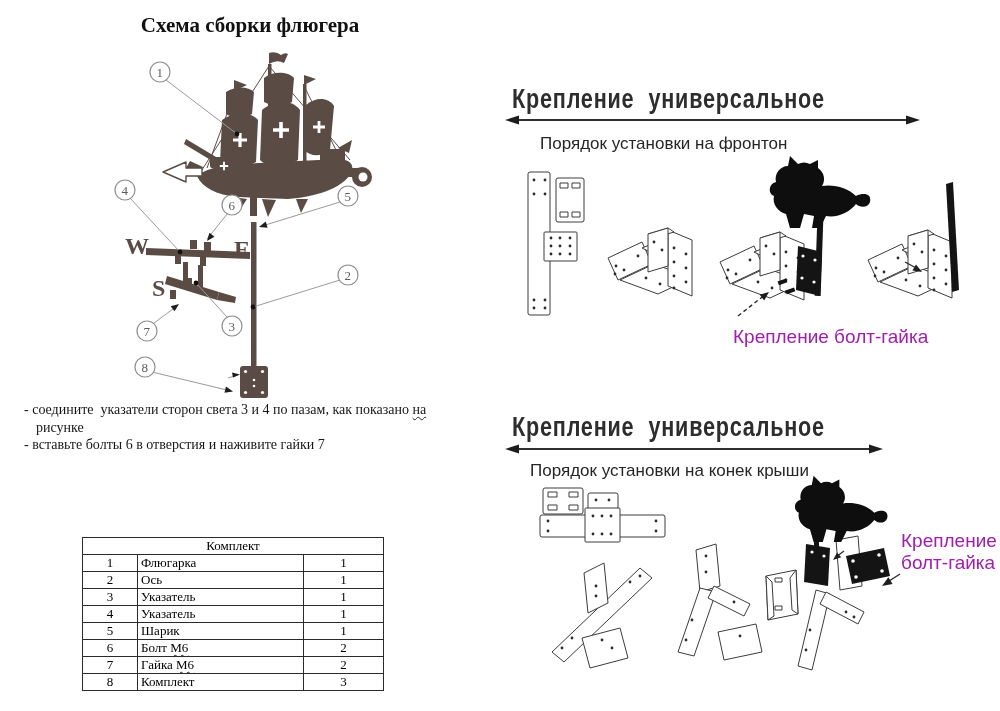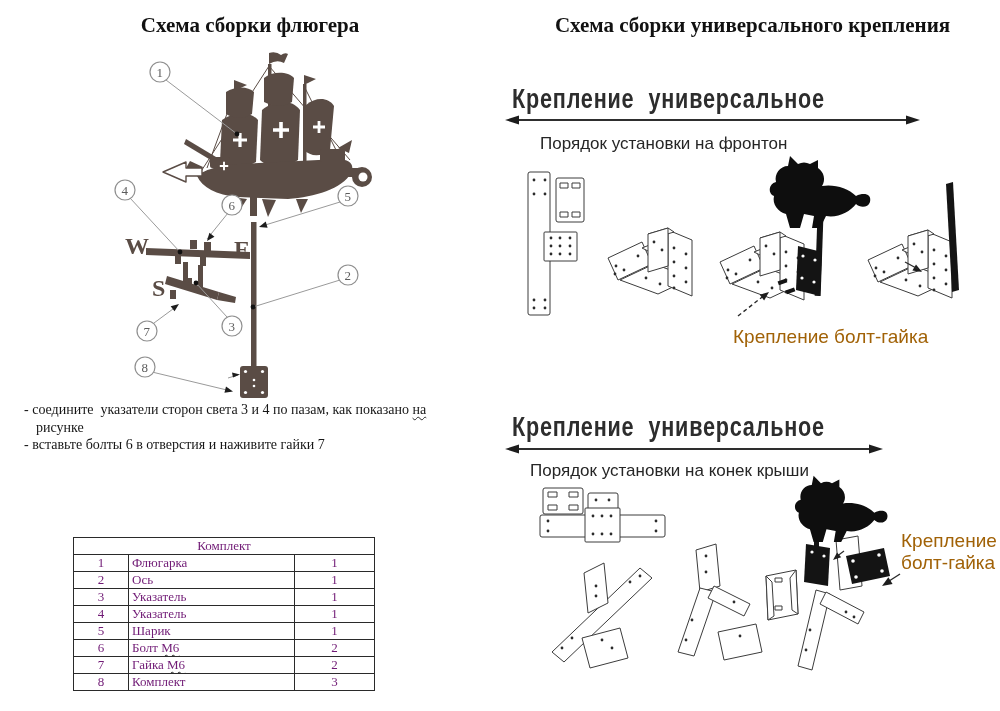--- a/index.html
+++ b/index.html
@@ -3,27 +3,27 @@
 <meta charset="utf-8">
 <style>
   html,body{margin:0;padding:0;background:#ffffff;}
   #page{position:relative;width:1000px;height:711px;background:#ffffff;overflow:hidden;
         font-family:"Liberation Serif",serif;color:#1b1b1b;}
   .doc-title{position:absolute;font:bold 21px "Liberation Serif",serif;color:#111;text-align:center;white-space:nowrap;}
   .stamp-header{position:absolute;font:bold 27px "Liberation Sans",sans-serif;color:#2d2d2d;
                 letter-spacing:1px;word-spacing:9px;white-space:nowrap;
                 transform:scaleX(.80);transform-origin:left center;}
   .subtitle{position:absolute;font:17px "Liberation Sans",sans-serif;color:#262626;white-space:nowrap;}
-  .bolt-label{position:absolute;font:19px "Liberation Sans",sans-serif;color:#a16207;line-height:1.18;}
+  .bolt-label{position:absolute;font:19px "Liberation Sans",sans-serif;color:#a21caf;line-height:1.18;}
   .instructions{position:absolute;left:24px;top:401px;width:434px;
                 font:14px/1.25 "Liberation Serif",serif;color:#161616;}
   .instr-line{padding-left:12px;text-indent:-12px;}
   .wavy{text-decoration:underline wavy 1px #2a2a2a;text-underline-offset:2px;}
-  table.kit{position:absolute;left:73px;top:537px;border-collapse:collapse;table-layout:fixed;
-            width:301px;font:13px "Liberation Serif",serif;color:#701a75;background:#fff;}
+  table.kit{position:absolute;left:82px;top:537px;border-collapse:collapse;table-layout:fixed;
+            width:301px;font:13px "Liberation Serif",serif;color:#000000;background:#fff;}
   table.kit td{border:1px solid #2a2a2a;height:16px;line-height:16px;padding:0 3px;overflow:hidden;white-space:nowrap;}
   td.cap{text-align:center;height:17px;}
   td.hd{text-align:center;height:17px;}
   td.c{text-align:center;}
   td.n{text-align:left;padding-left:8px;}
   svg{position:absolute;overflow:visible;}
   .lineart{fill:#ffffff;stroke:#3c3c3c;stroke-width:1;stroke-linejoin:round;}
   .blackpart{fill:#141414;stroke:none;}
   .hole{fill:#2b2b2b;stroke:none;}
   .whole{fill:#ffffff;stroke:none;}
@@ -230,21 +230,20 @@
           <td class="c">2</td>
         </tr>
         <tr>
           <td class="c">8</td>
           <td class="n">Комплект</td>
           <td class="c">3</td>
         </tr>
       </tbody>
   </table>
 
-  <div class="doc-title" style="left:505px;top:13px;width:495px;">Схема сборки универсального крепления</div>
 
   <div class="stamp-header" style="left:512px;top:84px;">Крепление универсальное</div>
   <svg style="left:505px;top:112px;" width="415" height="16" viewBox="0 0 415 16">
     <line class="harrow-line" x1="9" y1="8" x2="406" y2="8"></line>
     <polygon class="ah" points="0,8 14,3.5 14,12.5"></polygon>
     <polygon class="ah" points="415,8 401,3.5 401,12.5"></polygon>
   </svg>
   <div class="subtitle" style="left:540px;top:134px;">Порядок установки на фронтон</div>
 
   <svg style="left:505px;top:158px;" width="495" height="164" viewBox="505 158 495 164">

